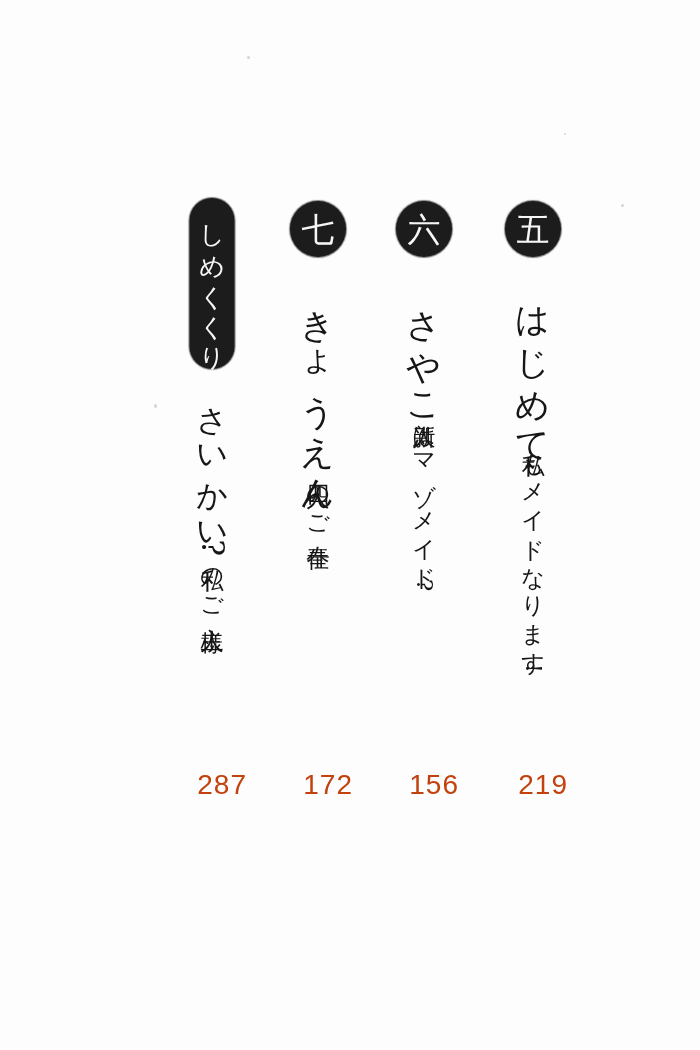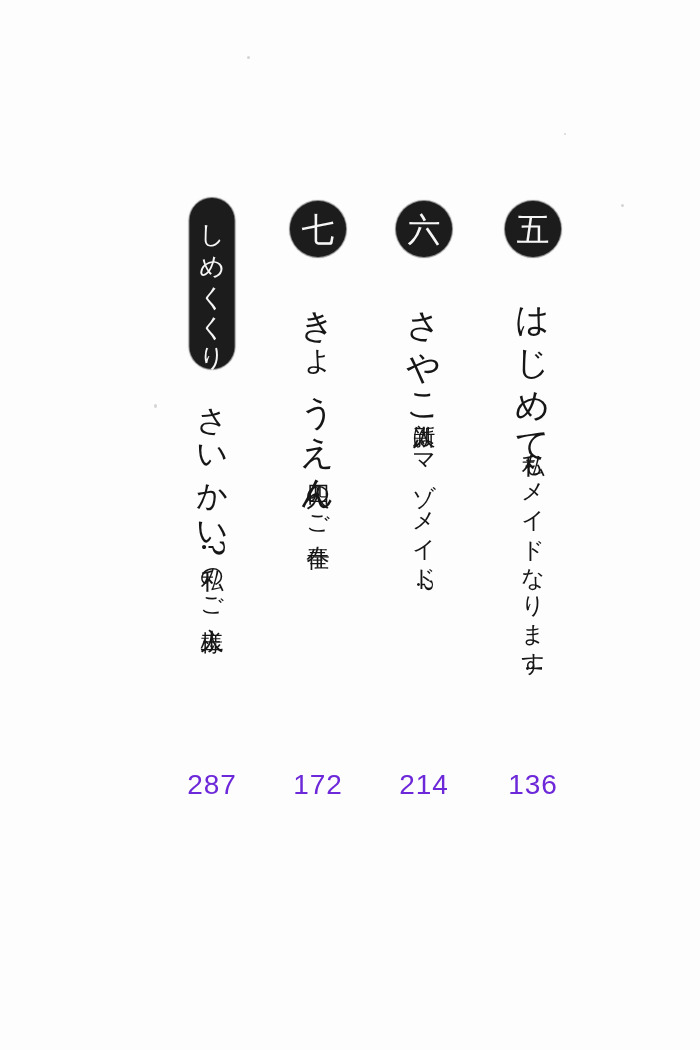--- a/index.html
+++ b/index.html
@@ -97,25 +97,25 @@
   .col-ch7 .chapter-subtitle { top: 467px; }
   .col-fin .chapter-title    { top: 386px; font-size: 31px; }
   .col-fin .chapter-subtitle { top: 551px; }
 
   
   .page-number {
     position: absolute;
     top: 769px;
     left: 0;
     width: 100%;
-    text-align: center;
+    text-align: right;
     font-family: "Liberation Sans", sans-serif;
     font-size: 28px;
     letter-spacing: 1px;
-    color: #6d28d9;
+    color: #c2410c;
   }
 
   
   .speck {
     position: absolute;
     border-radius: 50%;
     background: #b9b9b9;
     opacity: .6;
   }
   .speck-1 { left: 247px; top: 56px;  width: 3px; height: 3px; }
@@ -127,30 +127,30 @@
 <body>
 
 <div class="page">
 
   <div class="toc-column col-ch5">
     <div class="badge-circle">
       <span class="badge-char">五</span>
     </div>
     <div class="vtext chapter-title">はじめて</div>
     <div class="vtext chapter-subtitle">私もメイドなります!</div>
-    <div class="page-number">136</div>
+    <div class="page-number">219</div>
   </div>
 
   <div class="toc-column col-ch6">
     <div class="badge-circle">
       <span class="badge-char">六</span>
     </div>
     <div class="vtext chapter-title">さやこ</div>
     <div class="vtext chapter-subtitle">新人はマゾメイド?</div>
-    <div class="page-number">214</div>
+    <div class="page-number">156</div>
   </div>
 
   <div class="toc-column col-ch7">
     <div class="badge-circle">
       <span class="badge-char">七</span>
     </div>
     <div class="vtext chapter-title">きょうえん</div>
     <div class="vtext chapter-subtitle">四人のご奉仕</div>
     <div class="page-number">172</div>
   </div>

